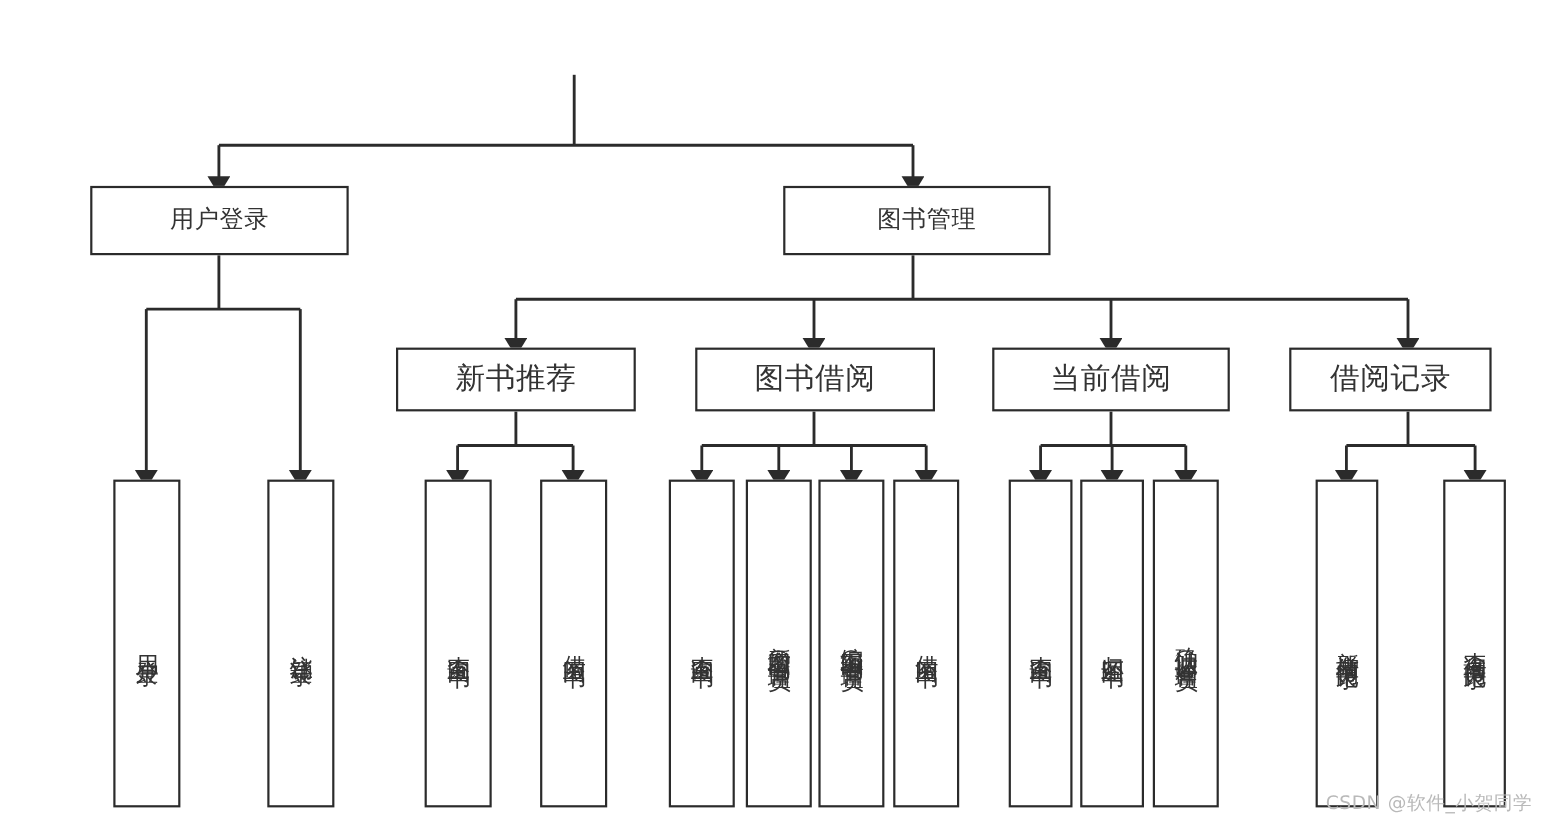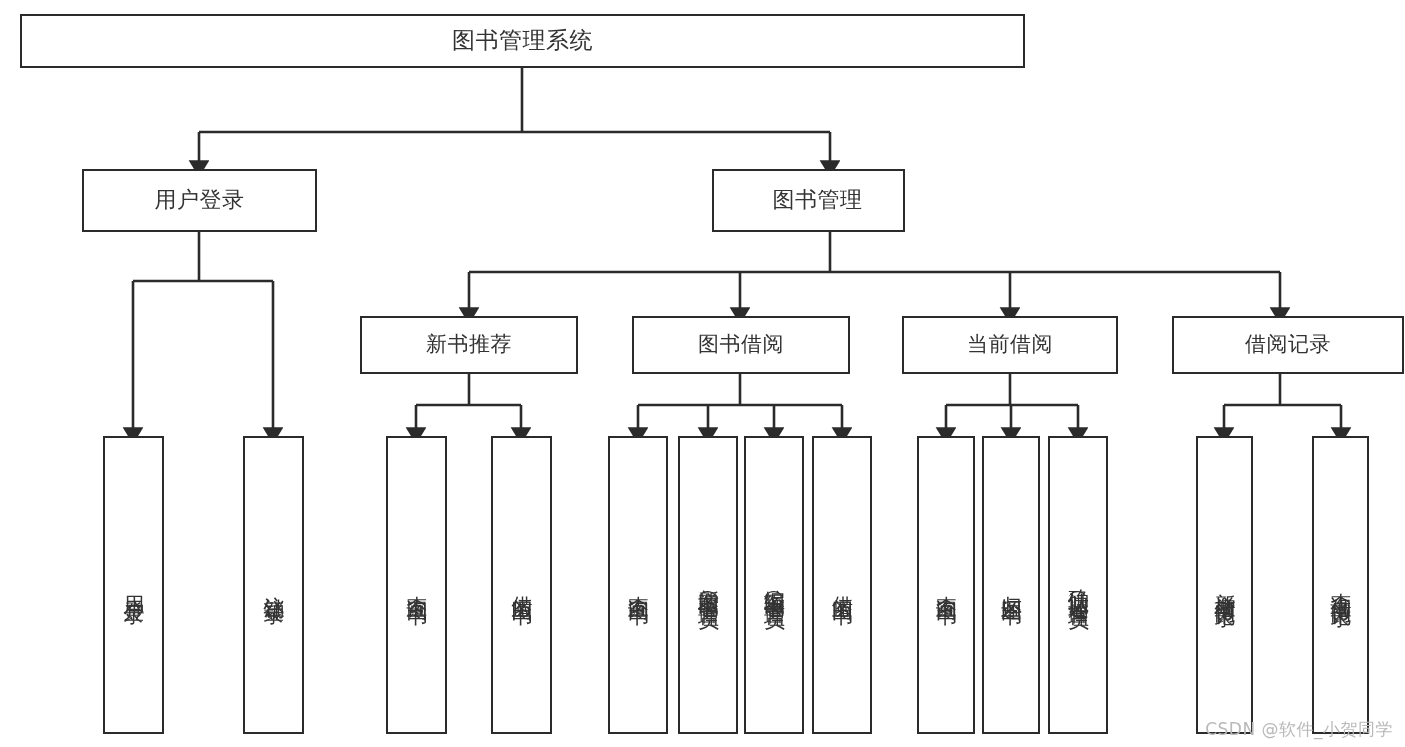--- a/index.html
+++ b/index.html
@@ -38,21 +38,21 @@
   }
   .node-label {
     color: #333333;
     line-height: 1.12;
     white-space: pre;
     text-align: center;
     letter-spacing: 0.5px;
   }
   .node-root .node-label { font-size: 23px; }
   .node-l1 .node-label { font-size: 22px; }
-  .node-l2 .node-label { font-size: 21px; }
+  .node-l2 .node-label { font-size: 27px; }
   .node-leaf {
     align-items: center;
     justify-content: center;
     padding: 6px 2px;
   }
   .node-leaf .node-label {
     writing-mode: vertical-rl;
     text-orientation: upright;
     font-size: 21px;
     letter-spacing: 3px;
@@ -121,45 +121,42 @@
       <path d="M1011,405 L1011,433" marker-end="url(#arrowhead)"></path>
       <path d="M1078,405 L1078,433" marker-end="url(#arrowhead)"></path>
 
       <path d="M1280,374 L1280,405"></path>
       <path d="M1224,405 L1341,405"></path>
       <path d="M1224,405 L1224,433" marker-end="url(#arrowhead)"></path>
       <path d="M1341,405 L1341,433" marker-end="url(#arrowhead)"></path>
     </g>
   </svg>
 
-  <div class="node node-root" style="left:20px; top:14px; width:1005px; height:54px;">
-    <span class="node-label">图书管理系统</span>
-  </div>
 
   <div class="node node-l1" style="left:82px; top:169px; width:235px; height:63px;">
     <span class="node-label">用户登录</span>
   </div>
 
-  <div class="node node-l1" style="left:712px; top:169px; width:193px; height:63px;padding-left:18px;">
+  <div class="node node-l1" style="left:712px; top:169px; width:243px; height:63px;padding-left:18px;">
     <span class="node-label">图书管理</span>
   </div>
 
   <div class="node node-l2" style="left:360px; top:316px; width:218px; height:58px;">
     <span class="node-label">新书推荐</span>
   </div>
 
   <div class="node node-l2" style="left:632px; top:316px; width:218px; height:58px;">
     <span class="node-label">图书借阅</span>
   </div>
 
   <div class="node node-l2" style="left:902px; top:316px; width:216px; height:58px;align-items:center;">
     <span class="node-label">当前借阅</span>
   </div>
 
-  <div class="node node-l2" style="left:1172px; top:316px; width:232px; height:58px;">
+  <div class="node node-l2" style="left:1172px; top:316px; width:184px; height:58px;">
     <span class="node-label">借阅记录</span>
   </div>
 
   <div class="node node-leaf" style="left:103px; top:436px; width:61px; height:298px;">
     <span class="node-label">用户登录</span>
   </div>
 
   <div class="node node-leaf" style="left:243px; top:436px; width:61px; height:298px;">
     <span class="node-label">注销登录</span>
   </div>

